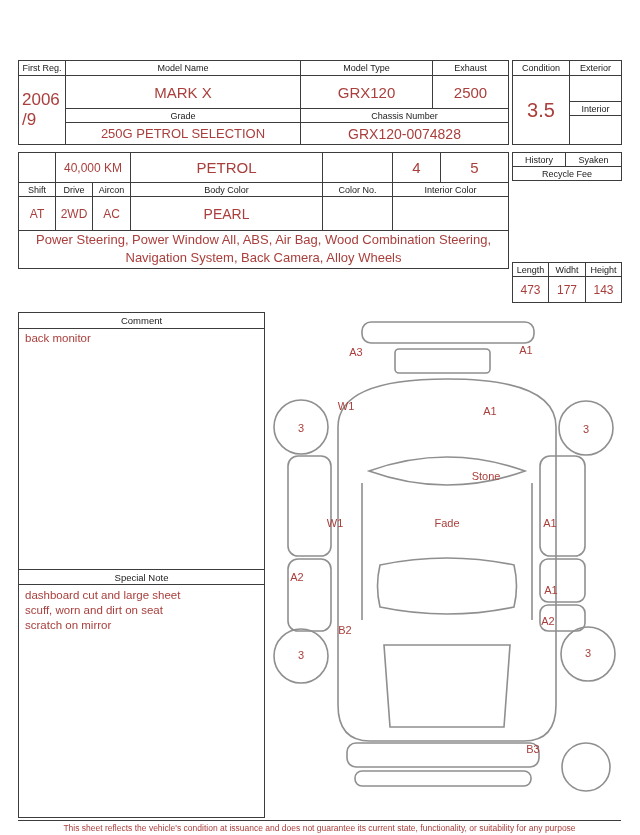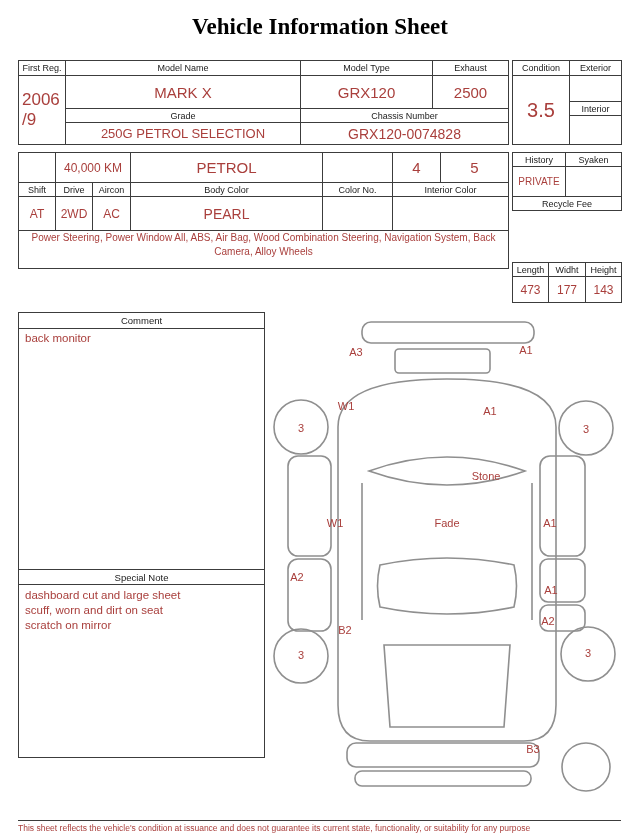--- a/index.html
+++ b/index.html
@@ -14,40 +14,39 @@
     position:absolute; top:14px; left:0; width:100%; text-align:center;
     font-family:"Liberation Serif", serif; font-size:23px; font-weight:600; color:#000;
   }
   table.grid { border-collapse:collapse; table-layout:fixed; position:absolute; background:#fff; }
   .grid td { border:1px solid var(--bd); text-align:center; vertical-align:middle; padding:0; overflow:hidden;margin-top:19px; }
   .hd { font-size:9px; color:#1a1a1a; }
   .vl { color:var(--red); }
   .f10{font-size:10px} .f12{font-size:12px} .f13{font-size:13px} .f14{font-size:14px}
   .f15{font-size:15px} .f16{font-size:15px} .f17{font-size:17px} .f20{font-size:20px}
   .preline { white-space:pre-line; }
-  .eqp { font-size:10px; text-align:left; padding:2px 4px; line-height:1.35; }
+  .eqp { font-size:13px; text-align:left; padding:2px 4px; line-height:1.35; }
   .panel { border:1px solid var(--bd); background:#fff; }
   .panel-hd { height:16px; line-height:15px; border-bottom:1px solid var(--bd); text-align:center; font-size:9.5px; color:#1a1a1a; }
   .panel-hd.mid { border-top:1px solid var(--bd); }
   .comment-body { height:240px; padding:3px 6px; color:var(--red); font-size:11.5px; }
   .note-body { padding:3px 6px; color:var(--red); font-size:11.5px; line-height:1.3; }
   .ln { stroke:var(--gray); fill:none; stroke-width:1.6; }
   .dlabel { position:absolute; transform:translate(-50%,-50%); color:var(--red); font-size:11px; white-space:nowrap; }
   .footer {
     position:absolute; left:18px; top:820px; width:603px;
     border-top:1px solid var(--bd); padding-top:2px;
-    color:var(--red); font-size:8.5px; 
+    color:var(--red); font-size:8.5px; text-align:center;
   }
 </style>
 </head>
 <body>
 
 <div id="sheet">
 
-  <div class="title">Vehicle Information Sheet</div>
 
   <table class="grid" style="left:18px; top:60px; width:490px;">
     <colgroup>
         <col style="width:47px">
         <col style="width:235px">
         <col style="width:132px">
         <col style="width:76px">
       </colgroup>
     <tbody>
         <tr style="height:15px">
@@ -141,24 +140,20 @@
   <table class="grid" style="left:512px; top:152px; width:109px;">
     <colgroup>
         <col style="width:53px">
         <col style="width:56px">
       </colgroup>
     <tbody>
         <tr style="height:14px">
       <td class="hd">History</td>
       <td class="hd">Syaken</td>
     </tr>
-    <tr style="height:30px">
-      <td class="vl f10">PRIVATE</td>
-      <td class="vl f10"></td>
-    </tr>
     <tr style="height:14px">
       <td colspan="2" class="hd">Recycle Fee</td>
     </tr>
   </tbody>
     </table>
 
   <table class="grid" style="left:512px; top:262px; width:109px;">
     <colgroup>
         <col style="width:36px">
         <col style="width:37px">
@@ -171,21 +166,21 @@
       <td class="hd">Height</td>
     </tr>
     <tr style="height:26px">
       <td class="vl f12">473</td>
       <td class="vl f12">177</td>
       <td class="vl f12">143</td>
     </tr>
   </tbody>
     </table>
 
-  <div class="abs panel" style="left:18px; top:312px; width:247px; height:446px;">
+  <div class="abs panel" style="left:18px; top:312px; width:247px; height:506px;">
     <div class="panel-hd">Comment</div>
     <div class="comment-body">back monitor</div>
     <div class="panel-hd mid">Special Note</div>
     <div class="note-body preline">dashboard cut and large sheet
 scuff, worn and dirt on seat
 scratch on mirror</div>
   </div>
 
   <div class="abs" style="left:262px; top:315px; width:370px; height:500px;">
     <svg width="370" height="500" viewBox="0 0 370 500">

